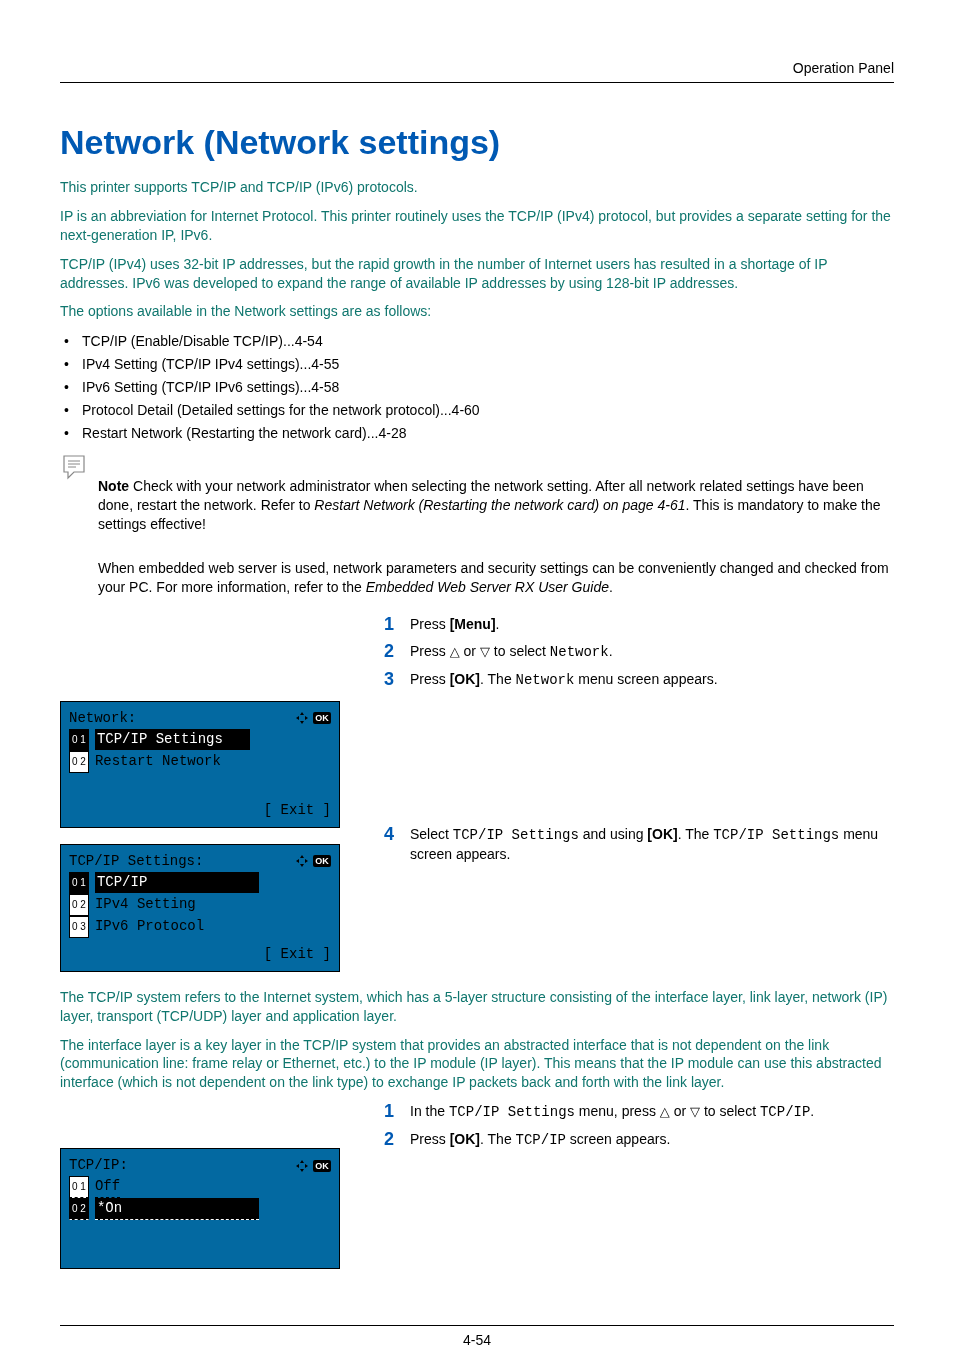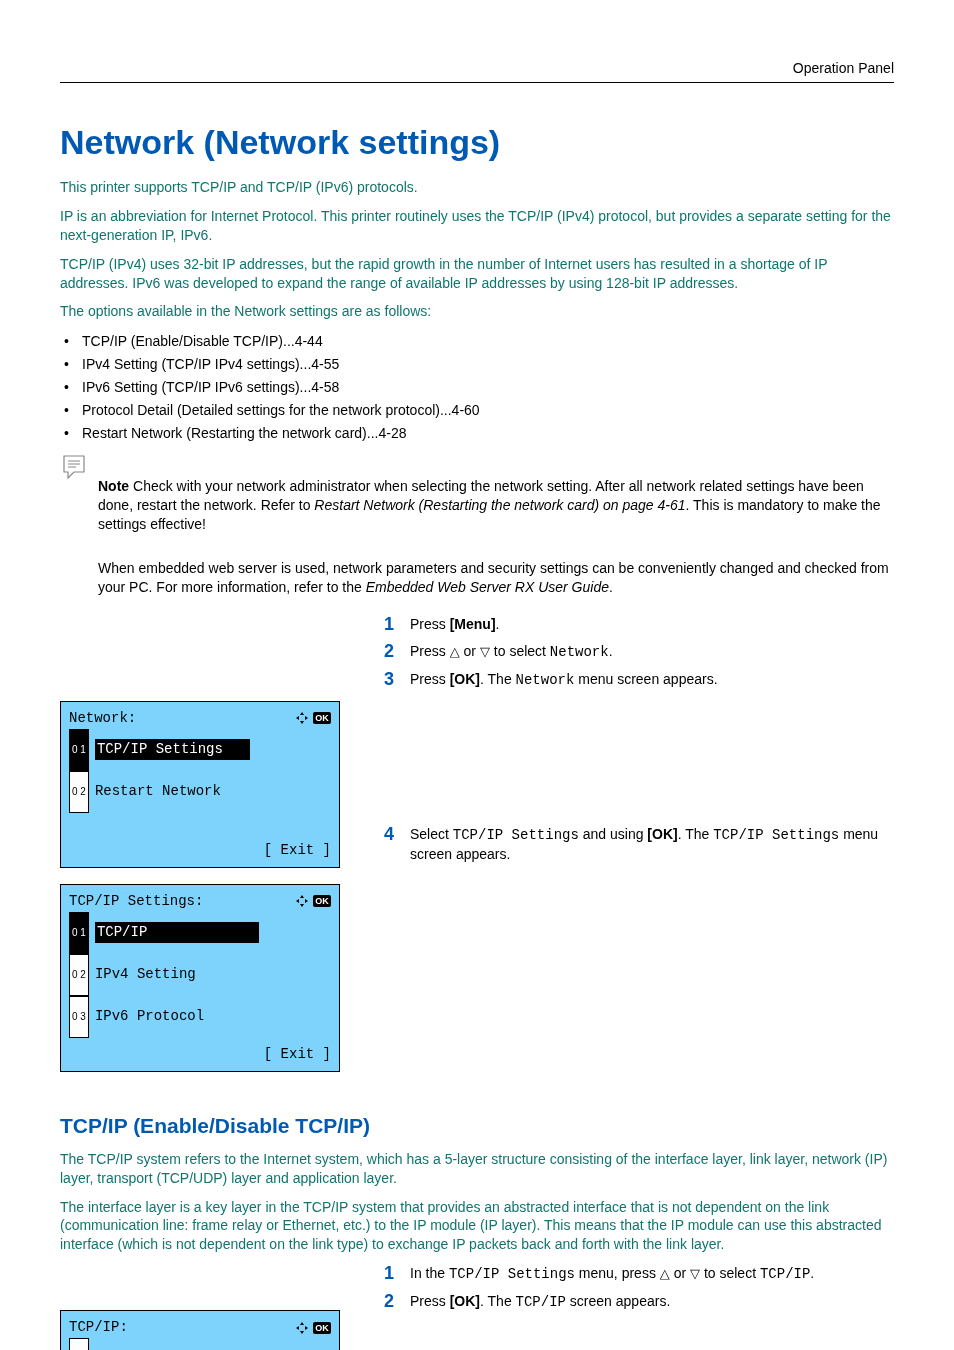--- a/index.html
+++ b/index.html
@@ -19,24 +19,24 @@
   .note-text p { margin-bottom: 10px; margin-top: 25px; }
   .bold { font-weight: bold; }
   .italic { font-style: italic; }
   .mono { font-family: "Courier New", monospace; }
   .two-col { display: flex; gap: 24px; align-items: flex-start; margin-top: 8px; }
   .col-left { width: 300px; flex: 0 0 300px; }
   .col-right { flex: 1; }
   .steps { list-style: none; }
   .steps li { display: flex; gap: 10px; margin-bottom: 8px; font-size: 14px; line-height: 1.35; }
   .step-num { color: #0059b3; font-weight: bold; font-size: 18px; font-family: Arial, sans-serif; line-height: 1; min-width: 16px; }
-  .lcd { border: 1px solid #000; padding: 6px 8px 6px 8px; font-family: "Courier New", monospace; font-size: 14px; line-height: 1.5; margin-bottom: 16px; background: #7dd3fc; width: 280px; position: relative; }
+  .lcd { border: 1px solid #000; padding: 6px 8px 6px 8px; font-family: "Courier New", monospace; font-size: 14px; line-height: 1.5; margin-bottom: 16px; background: #0369a1; width: 280px; position: relative; }
   .lcd-title-row { display: flex; justify-content: space-between; align-items: center; white-space: pre; }
   .lcd-row { white-space: pre; display: flex; align-items: center; }
-  .lcd .numbox { display: inline-block; border: 1px solid #000; font-size: 10px; padding: 14px 2px; line-height: 12px; margin-right: 6px; font-family: Arial, sans-serif; background:#fff; color:#000; vertical-align: middle; min-width: 16px; text-align: center; }
+  .lcd .numbox { display: inline-block; border: 1px solid #000; font-size: 10px; padding: 4px 2px; line-height: 12px; margin-right: 6px; font-family: Arial, sans-serif; background:#fff; color:#000; vertical-align: middle; min-width: 16px; text-align: center; }
   .lcd .numbox.inv { background: #000; color: #fff; border-color: #000; }
   .lcd .sel { background: #000; color: #fff; display: inline-block; padding: 0 2px; }
   .lcd .dotted { letter-spacing: 0px; }
   .lcd-bottom-right { text-align: right; margin-top: 6px; }
   .nav-ok { display: inline-flex; align-items: center; gap: 4px; }
   .tri { font-size: 13px; line-height: 1; }
   .footer { text-align: center; font-size: 14px; margin-top: 40px; border-top: 1px solid #000; padding-top: 6px; }
 </style>
 </head>
 <body>
@@ -46,21 +46,21 @@
 <hr class="hr-top">
 
 <h1 class="h1">Network (Network settings)</h1>
 
 <p class="para">This printer supports TCP/IP and TCP/IP (IPv6) protocols.</p>
 <p class="para">IP is an abbreviation for Internet Protocol. This printer routinely uses the TCP/IP (IPv4) protocol, but provides a separate setting for the next-generation IP, IPv6.</p>
 <p class="para">TCP/IP (IPv4) uses 32-bit IP addresses, but the rapid growth in the number of Internet users has resulted in a shortage of IP addresses. IPv6 was developed to expand the range of available IP addresses by using 128-bit IP addresses.</p>
 <p class="para">The options available in the Network settings are as follows:</p>
 
 <ul class="bullets">
-  <li>TCP/IP (Enable/Disable TCP/IP)...4-44</li>
+  <li>TCP/IP (Enable/Disable TCP/IP)...4-54</li>
   <li>IPv4 Setting (TCP/IP IPv4 settings)...4-55</li>
   <li>IPv6 Setting (TCP/IP IPv6 settings)...4-58</li>
   <li>Protocol Detail (Detailed settings for the network protocol)...4-60</li>
   <li>Restart Network (Restarting the network card)...4-28</li>
 </ul>
 
 <div class="note-block">
   <div class="note-icon">
     <svg width="28" height="28" viewBox="0 0 28 28">
       <polygon points="4,4 24,4 24,20 14,20 8,26 8,20 4,20" fill="none" stroke="#888" stroke-width="1.2"></polygon>
@@ -139,21 +139,20 @@
     <div style="height:128px;"></div>
     <ol class="steps">
       <li>
         <span class="step-num">4</span>
         <span><span>Select </span><span class="mono">TCP/IP Settings</span><span> and using </span><span class="bold">[OK]</span><span>. The </span><span class="mono">TCP/IP Settings</span><span> menu screen appears.</span></span>
       </li>
     </ol>
   </div>
 </div>
 
-<h2 class="h2">TCP/IP (Enable/Disable TCP/IP)</h2>
 <p class="para">The TCP/IP system refers to the Internet system, which has a 5-layer structure consisting of the interface layer, link layer, network (IP) layer, transport (TCP/UDP) layer and application layer.</p>
 <p class="para">The interface layer is a key layer in the TCP/IP system that provides an abstracted interface that is not dependent on the link (communication line: frame relay or Ethernet, etc.) to the IP module (IP layer). This means that the IP module can use this abstracted interface (which is not dependent on the link type) to exchange IP packets back and forth with the link layer.</p>
 
 <div class="two-col">
   <div class="col-left">
     <div style="height:46px;"></div>
 
     <div class="lcd">
       <div class="lcd-title-row">
         <span>TCP/IP:</span>

